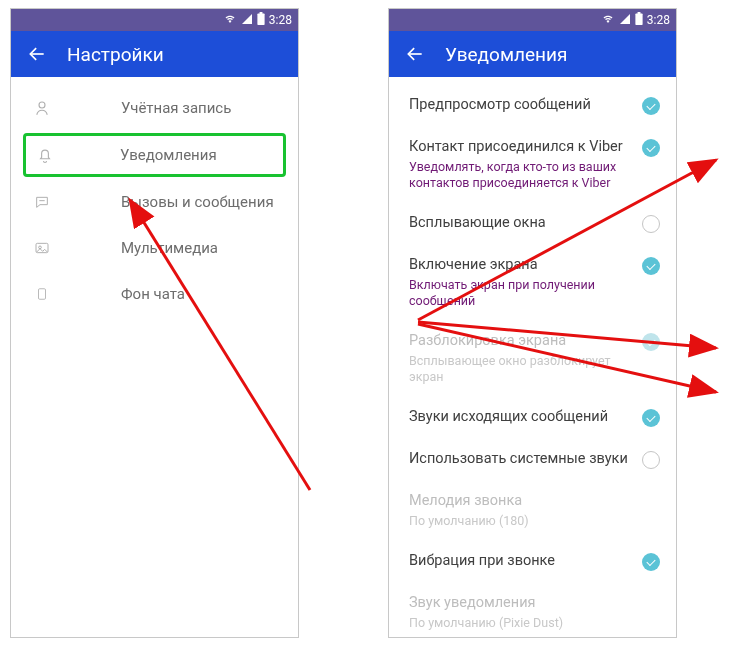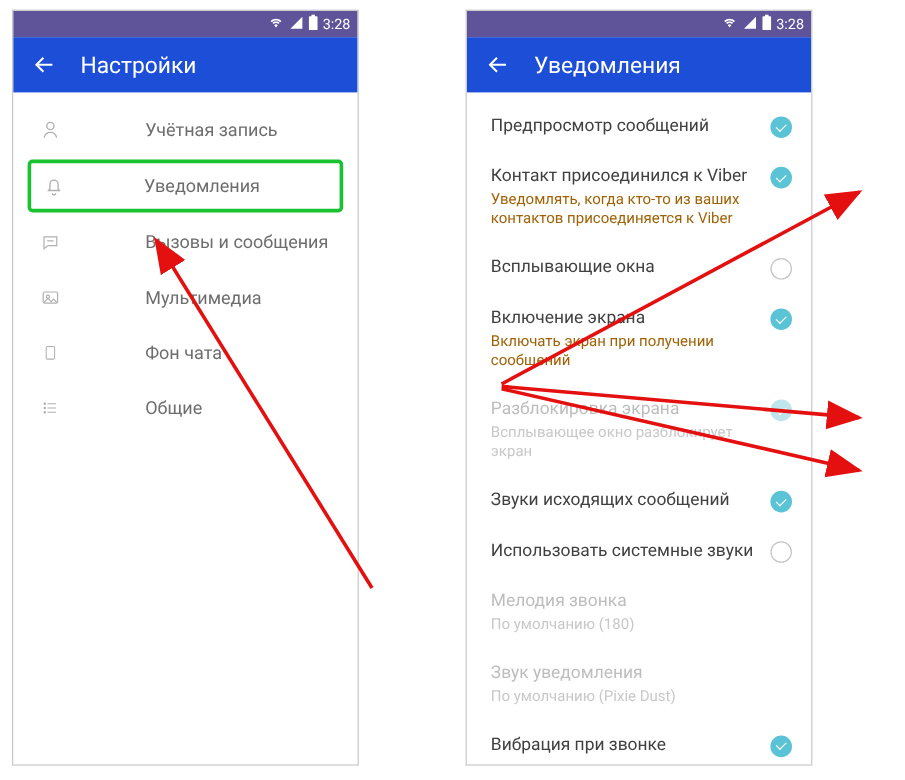--- a/index.html
+++ b/index.html
@@ -82,21 +82,21 @@
     border-bottom: 0;
     display: flex;
     align-items: flex-start;
     justify-content: space-between;
     gap: 12px;
     cursor: pointer;
   }
   .list-item + .list-item { margin-top: 2px; }
   .li-text { flex: 1; }
   .li-title { color: #404040; font-size: 14.5px; line-height: 1.35; }
-  .li-sub   { color: #a16207; font-size: 12.5px; line-height: 1.3; margin-top: 2px; }
+  .li-sub   { color: #701a75; font-size: 12.5px; line-height: 1.3; margin-top: 2px; }
   .li-disabled .li-title { color: #bdbdbd; }
   .li-disabled .li-sub   { color: #c8c8c8; }
   .toggle {
     width: 18px; height: 18px; border-radius: 50%;
     margin-top: 2px;
     flex-shrink: 0;
     display:flex; align-items:center; justify-content:center;
   }
   .toggle.on  { background:#5bc3d6; }
   .toggle.on.dim { background:#bfe4eb; }
@@ -187,33 +187,20 @@
 
     <div class="menu-item">
       <span class="mi-icon">
         <svg width="14" height="18" viewBox="0 0 24 24" fill="none" stroke="#b0b0b0" stroke-width="1.5">
             <rect x="6" y="3" width="12" height="18" rx="2"></rect>
           </svg>
       </span>
       <span>Фон чата</span>
     </div>
 
-    <div class="menu-item">
-      <span class="mi-icon">
-        <svg width="18" height="14" viewBox="0 0 24 24" fill="none" stroke="#b0b0b0" stroke-width="1.5">
-            <circle cx="4" cy="6" r="1" fill="#b0b0b0"></circle>
-            <path d="M8 6h12"></path>
-            <circle cx="4" cy="12" r="1" fill="#b0b0b0"></circle>
-            <path d="M8 12h12"></path>
-            <circle cx="4" cy="18" r="1" fill="#b0b0b0"></circle>
-            <path d="M8 18h12"></path>
-          </svg>
-      </span>
-      <span>Общие</span>
-    </div>
 
   </div>
 </div>
 
 <div class="phone phone-right">
   <div class="statusbar">
     <span class="si">
       <svg width="14" height="12" viewBox="0 0 24 24" fill="#fff">
           <path d="M12 20l-3-4c1-1 2-1.5 3-1.5s2 .5 3 1.5l-3 4zm-6-8c3-3 9-3 12 0l-2 2c-2-2-6-2-8 0l-2-2zm-3-3c5-5 13-5 18 0l-2 2c-4-4-10-4-14 0l-2-2z"></path>
         </svg>
@@ -294,32 +281,32 @@
       <div class="toggle off"></div>
     </div>
 
     <div class="list-item li-disabled">
       <div class="li-text">
         <div class="li-title">Мелодия звонка</div>
         <div class="li-sub">По умолчанию (180)</div>
       </div>
     </div>
 
+    <div class="list-item">
+      <div class="li-text">
+          <div class="li-title">Вибрация при звонке</div>
+        </div>
+      <div class="toggle on"></div>
+    </div>
+
     <div class="list-item li-disabled">
       <div class="li-text">
         <div class="li-title">Звук уведомления</div>
         <div class="li-sub">По умолчанию (Pixie Dust)</div>
       </div>
-    </div>
-
-    <div class="list-item">
-      <div class="li-text">
-          <div class="li-title">Вибрация при звонке</div>
-        </div>
-      <div class="toggle on"></div>
     </div>
 
   </div>
 </div>
 
 <svg class="arrow">
   <defs>
     <marker id="ah" markerWidth="12" markerHeight="12" refX="9" refY="4" orient="auto">
       <path d="M0,0 L10,4 L0,8 Z" fill="#e40f0f"></path>
     </marker>

